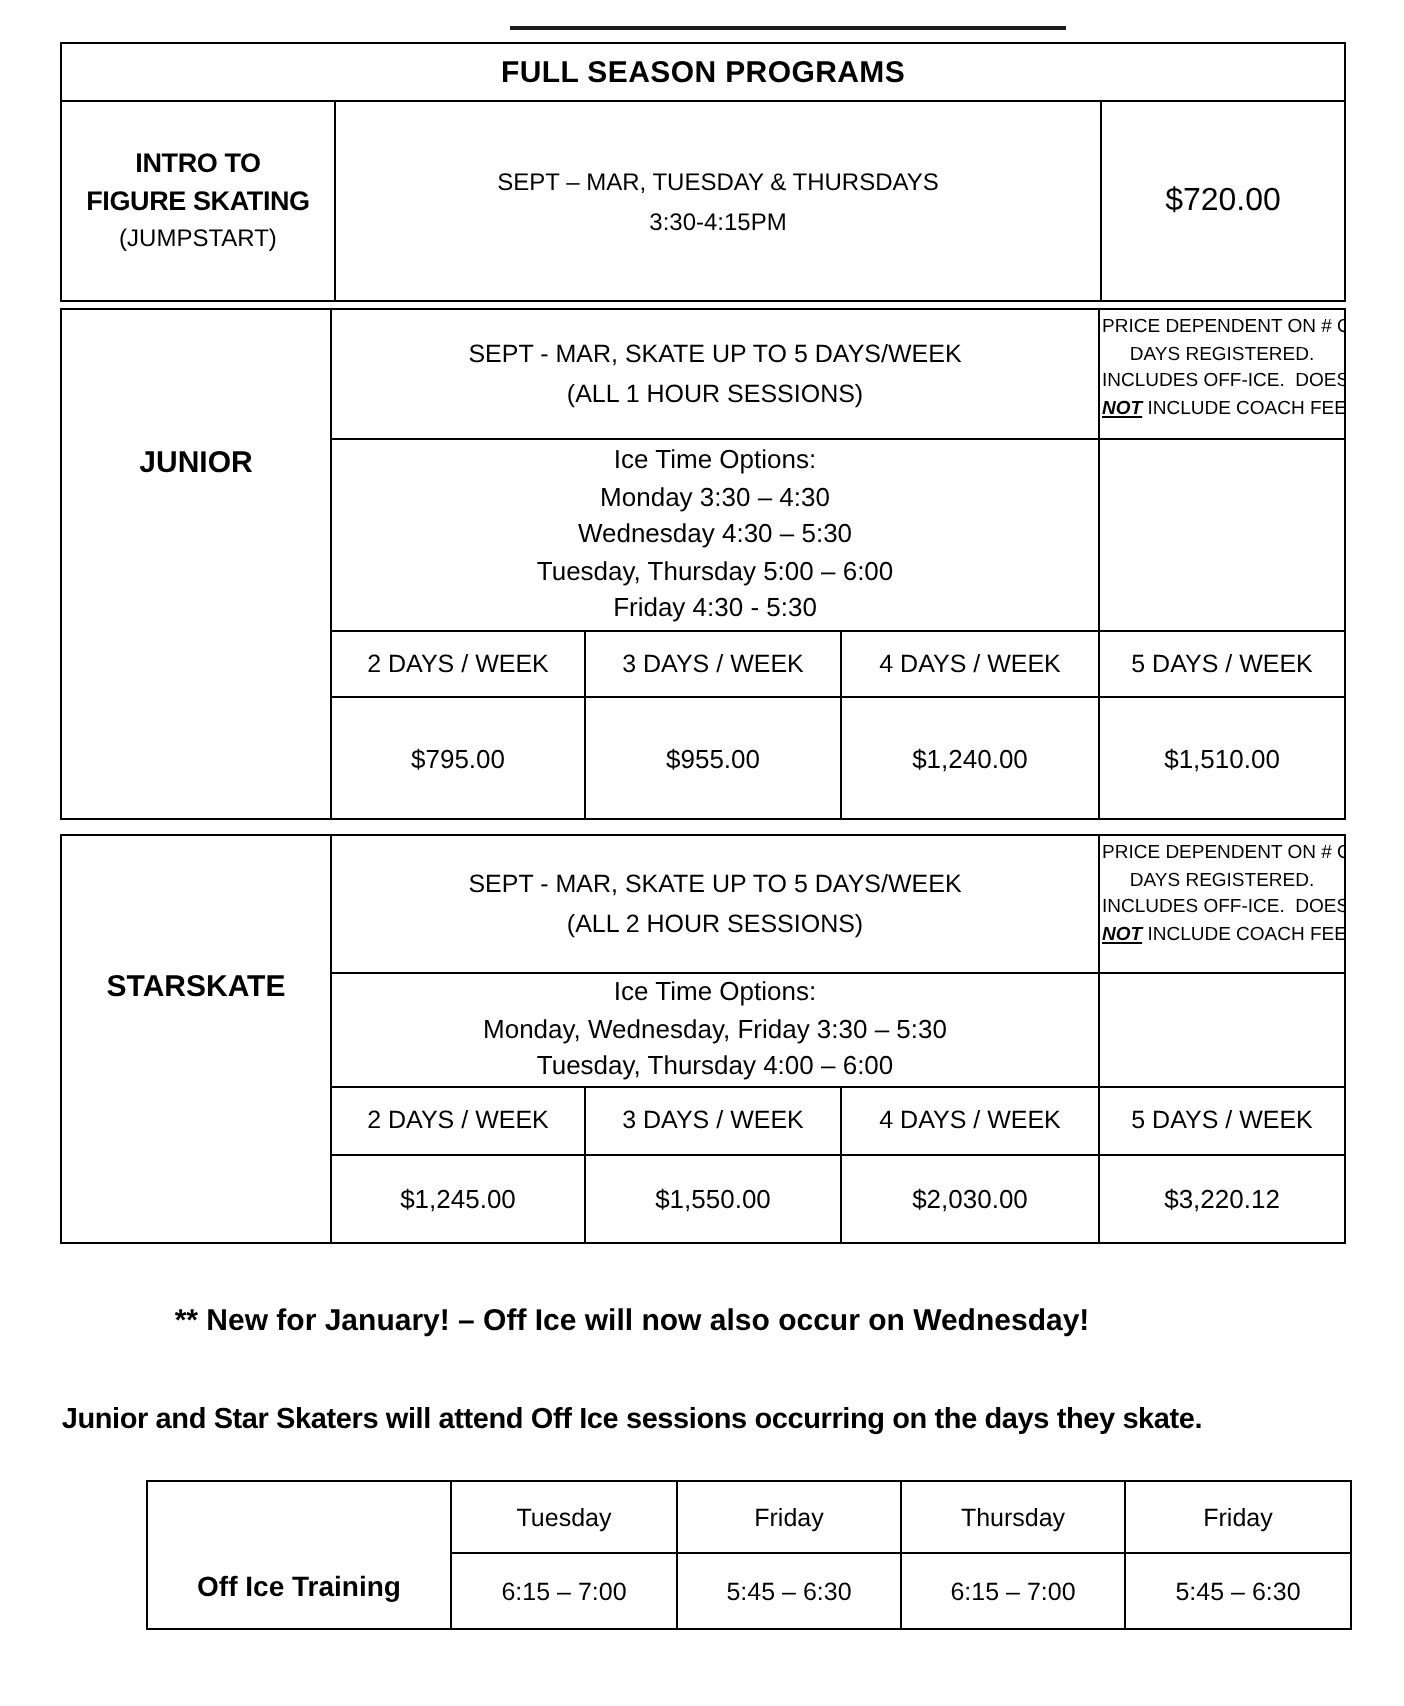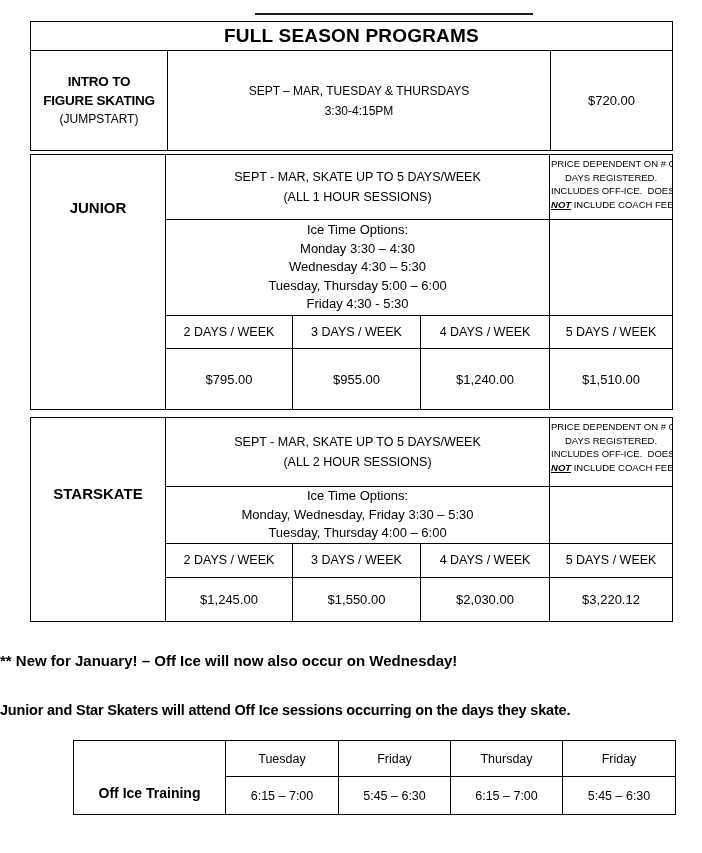--- a/index.html
+++ b/index.html
@@ -25,41 +25,41 @@
     text-align: center;
     vertical-align: middle;
     padding: 0;
     overflow: hidden;
   }
   #t1 { left: 30px; top: 21px;  width: 642px; }
   #t2 { left: 30px; top: 154px; width: 642px; }
   #t3 { left: 30px; top: 417px; width: 642px; }
   #t4 { left: 73px; top: 740px; width: 602px; }
 
-  .title-cell   { font-weight: bold; font-size: 19px; letter-spacing: 0.2px; text-align: center; }
+  .title-cell   { font-weight: bold; font-size: 15px; letter-spacing: 0.2px; text-align: center; }
   .intro-line   { font-weight: bold; font-size: 13.5px; line-height: 19px; letter-spacing: -0.2px; }
   .intro-sub    { font-weight: normal; font-size: 12px; line-height: 19px; }
   .sched-line   { font-size: 12px; line-height: 20px; }
-  .price-cell   { font-size: 13px; }
+  .price-cell   { font-size: 16px; }
 
   .prog-cell    { vertical-align: top; font-weight: bold; font-size: 15px; }
-  .prog-junior    { padding-top: 44px; }
+  .prog-junior    { padding-top: 68px; }
   .prog-starskate { padding-top: 67px; margin-left: 38px; }
 
   .season-line  { font-size: 12.5px; line-height: 20px; }
   .note-cell    { font-size: 9.5px; line-height: 13.5px; padding: 2px 1px; vertical-align: top; }
   .note-line    { white-space: pre; }
   .note-not     { font-weight: bold; font-style: italic; text-decoration: underline; }
   .ice-line     { font-size: 13px; line-height: 18.5px; }
   .dayhdr-cell  { font-size: 12.5px; }
   .priceval-cell{ font-size: 13px; }
 
   .announce {
     position: absolute; left: 0; width: 632px;
-    font-weight: bold;
+    text-align: center; font-weight: bold;
     white-space: nowrap;
   }
   #ann1 { top: 652px; font-size: 15px; }
   #ann2 { top: 702px; font-size: 14.5px; letter-spacing: -0.2px; }
 
   .offprog-cell { font-weight: bold; font-size: 14px; padding-top: 30px; }
   .day-cell, .time-cell { font-size: 12.5px; }
 </style>
 </head>
 <body>

